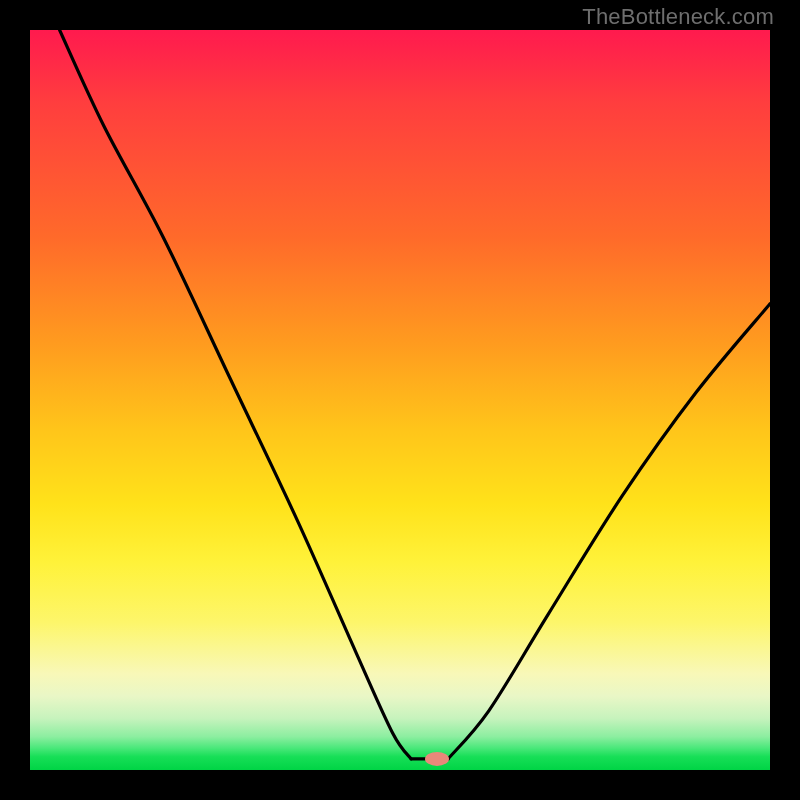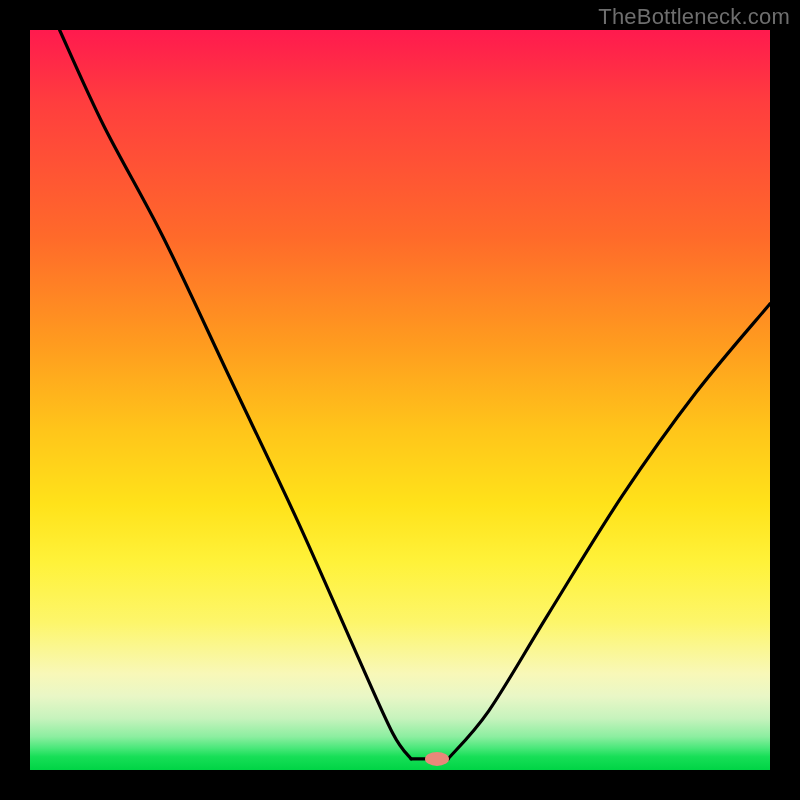--- a/index.html
+++ b/index.html
@@ -13,21 +13,21 @@
   }
   .frame {
     position: relative;
     width: 800px;
     height: 800px;
     background: #000;
   }
   .watermark {
     position: absolute;
     top: 4px;
-    right: 10px;
+    right: 26px;
     color: #6e6e6e;
     font-size: 22px;
     font-weight: 500;
     letter-spacing: 0.2px;
     z-index: 20;
     pointer-events: none;
     user-select: none;
   }
   .plot {
     position: absolute;

